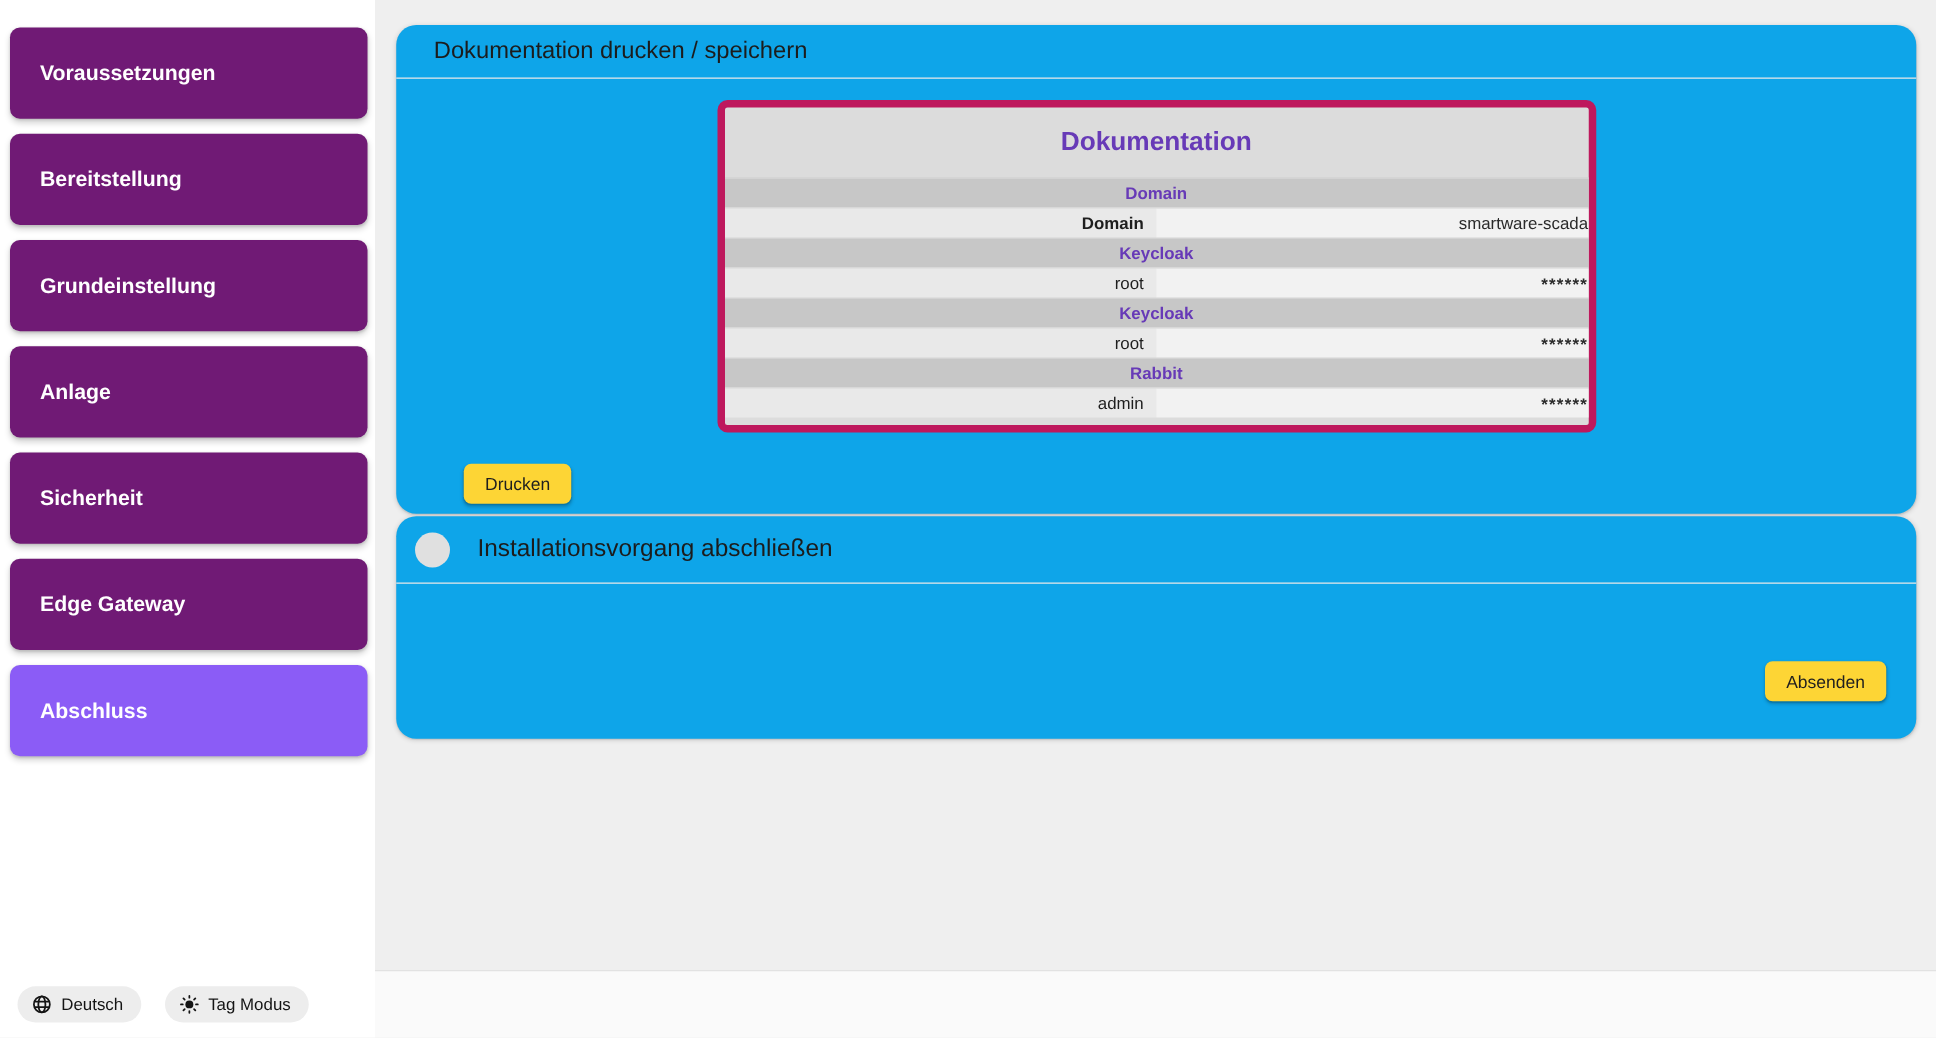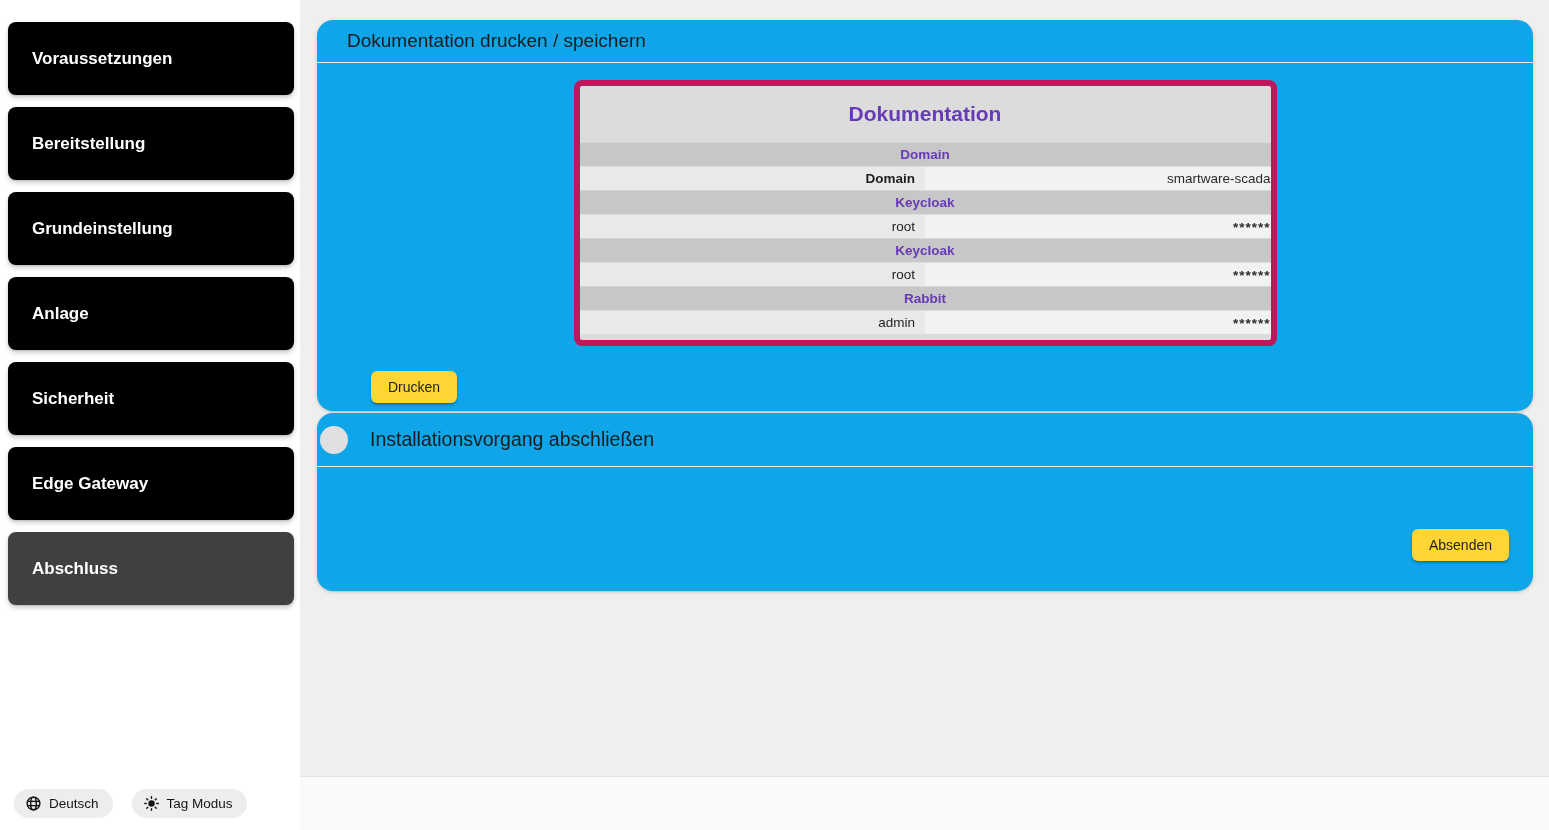--- a/index.html
+++ b/index.html
@@ -13,28 +13,28 @@
   }
 
   
   .sidebar {
     position: absolute; left: 0; top: 0; width: 300px; height: 830px;
     background: #ffffff; z-index: 2;
   }
   .nav { padding: 22px 7px 0 8px; }
   .nav-btn {
     width: 286px; height: 73px; margin-bottom: 12px;
-    background: #000000; border: none; border-radius: 8px;
+    background: #701a75; border: none; border-radius: 8px;
     display: flex; align-items: center; padding-left: 24px;
     color: #ffffff; font-size: 17px; font-weight: 700;
     font-family: "Liberation Sans", sans-serif;
     box-shadow: 0 3px 5px rgba(0,0,0,0.18), 0 1px 2px rgba(0,0,0,0.12);
     cursor: pointer; text-align: left;
   }
-  .nav-btn.active { background: #404040; }
+  .nav-btn.active { background: #8b5cf6; }
 
   .chips {
     position: absolute; left: 14px; bottom: 12px;
     display: flex; gap: 19px; align-items: flex-start;
   }
   .chip {
     height: 29px; border-radius: 15px; background: #ededed;
     border: none; display: inline-flex; align-items: center; gap: 7px;
     padding: 0 14px 0 11px; font-size: 13.5px; color: #141414;
     font-family: "Liberation Sans", sans-serif; cursor: pointer;
@@ -57,21 +57,21 @@
     box-shadow: 0 1px 4px rgba(0,0,0,0.16), 0 1px 1px rgba(0,0,0,0.08);
   }
   .card1 { top: 20px; }
   .card2 { top: 413px; height: 178px; }
 
   .card-header {
     height: 43px; display: flex; align-items: center;
     padding: 0 30px; font-size: 19px; font-weight: 500; color: #1c1c1c;
     border-bottom: 1px solid #e9e9e9;
   }
-  .card2 .card-header { height: 54px; padding: 0 3px; gap: 22px; font-size: 19.5px; }
+  .card2 .card-header { height: 54px; padding: 0 15px; gap: 22px; font-size: 19.5px; }
   .status-circle {
     width: 28px; height: 28px; border-radius: 50%;
     background: #e0e0e0; flex: 0 0 auto;
   }
 
   .card1-body { padding: 17px 0; display: flex; justify-content: center; }
 
   
   .doc-card {
     width: 703px; background: #dcdcdc;

